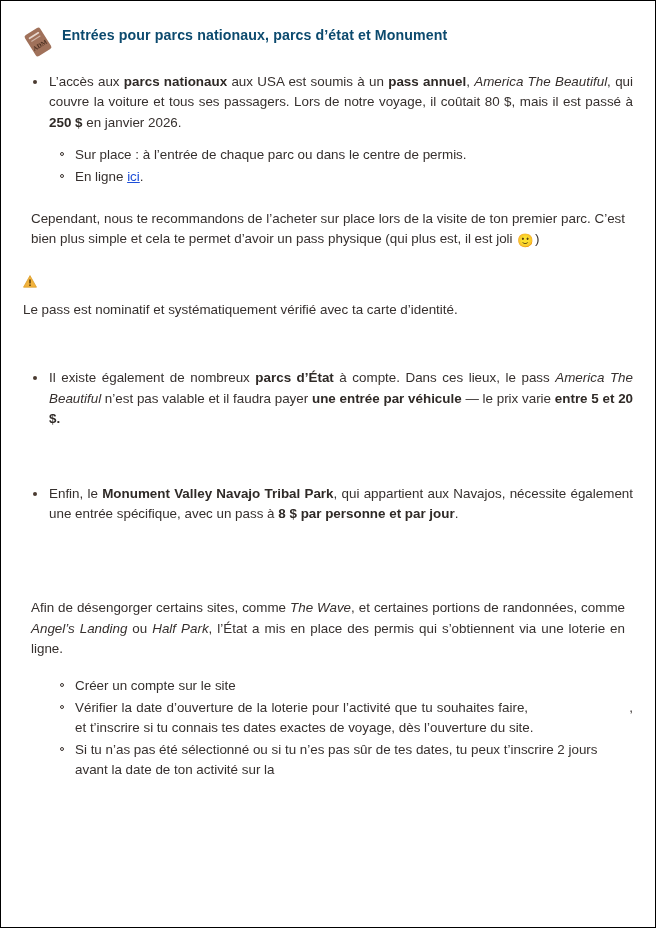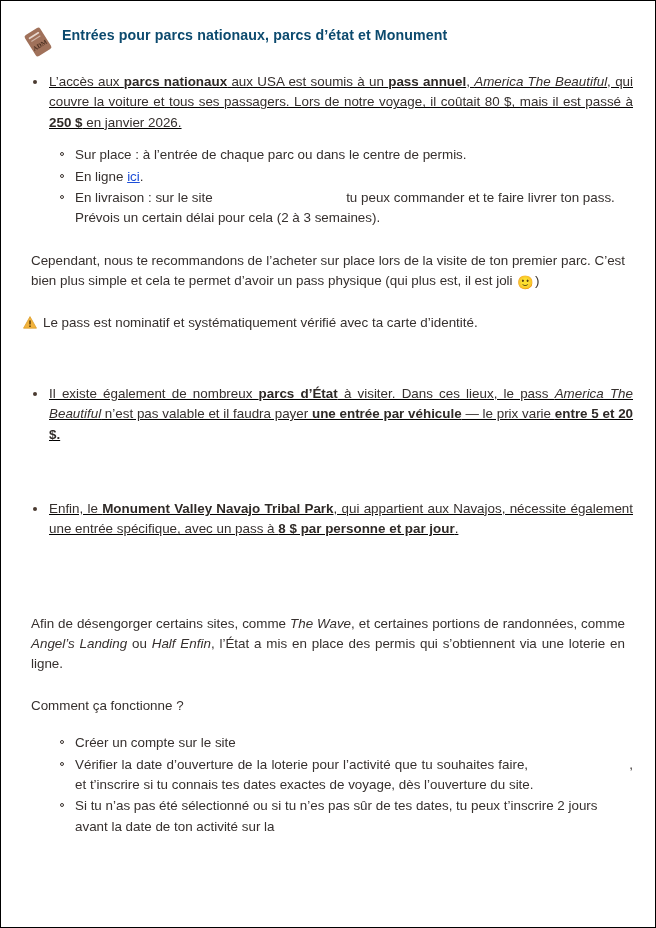--- a/index.html
+++ b/index.html
@@ -56,21 +56,20 @@
   p.body {
     margin: 8px;
     text-align: justify;
   }
   .para-block { margin: 14px 0 0 0; }
 
   ul.lv1 {
     margin: 14px 0 0 0;
     padding-left: 26px;
     list-style: none;
-    text-decoration: underline;
   }
   ul.lv1 > li {
     position: relative;
     text-align: justify;
     margin-bottom: 0;
     padding-left: 0;
   }
   ul.lv1 > li::before {
     content: "";
     position: absolute;
@@ -121,20 +120,21 @@
   .emoji { font-style: normal; }
 
   .warn-line {
     margin: 20px 0 0 0;
     display: flex;
     align-items: flex-start;
     gap: 6px;
     color: #36302e;
     font-size: 13.4px;
     line-height: 1.52;
+    flex-direction: column;
   }
   .warn-ico { flex: 0 0 auto; margin-top: 2px; }
 
   .smiley { vertical-align: -2px; margin: 0 1px; }
 
   .gap-sm { height: 16px; }
   .gap-lg { height: 34px; }
   .gap-xl { height: 40px; }
 </style>
 </head>
@@ -157,61 +157,57 @@
       <h2><span>Entrées pour parcs nationaux, parcs d’état et Monument</span><br></h2>
     </div>
 
     <ul class="lv1">
       <li><span>L’accès aux </span><b>parcs nationaux</b><span> aux USA est soumis à un </span><b>pass annuel</b><span>, </span><i>America The Beautiful</i><span>, qui couvre la voiture et tous ses passagers. Lors de notre voyage, il coûtait 80 $, mais il est passé à </span><b>250 $</b><span> en janvier 2026.</span></li>
     </ul>
 
     <ul class="lv2">
       <li><span>Sur place : à l’entrée de chaque parc ou dans le centre de permis.</span></li>
       <li><span>En ligne </span><span class="lnk">ici</span><span>.</span></li>
-      <li><span>En livraison : sur le site </span><span class="lnk-blank" style="width:126px"></span><span> tu peux commander et te faire livrer ton pass. Prévois un certain délai pour cela (2 à 3 semaines).</span></li>
     </ul>
 
     <div class="para-block" style="margin-top:22px">
       <p class="body"><span>Cependant, nous te recommandons de l’acheter sur place lors de la visite de ton premier parc. C’est bien plus simple et cela te permet d’avoir un pass physique (qui plus est, il est joli </span><span class="emoji smiley">🙂</span><span>)</span></p>
     </div>
 
     <div class="warn-line">
       <span class="warn-ico">
         <svg width="14" height="13" viewBox="0 0 14 13" aria-hidden="true">
           <path d="M7 0.6 L13.5 12.2 L0.5 12.2 Z" fill="#f2b33d" stroke="#d99a22" stroke-width="0.7" stroke-linejoin="round"></path>
           <rect x="6.25" y="4.3" width="1.5" height="4.3" rx="0.7" fill="#5b3c08"></rect>
           <circle cx="7" cy="10.2" r="0.85" fill="#5b3c08"></circle>
         </svg>
       </span>
       <span>Le pass est nominatif et systématiquement vérifié avec ta carte d’identité.</span>
     </div>
 
     <div class="gap-lg"></div>
 
     <ul class="lv1">
-      <li><span>Il existe également de nombreux </span><b>parcs d’État</b><span> à visiter. Dans ces lieux, le pass </span><i>America The Beautiful</i><span> n’est pas valable et il faudra payer </span><b>une entrée par véhicule</b><span> — le prix varie </span><b>entre 5 et 20 $.</b><span></span></li>
+      <li><span>Il existe également de nombreux </span><b>parcs d’État</b><span> à compte. Dans ces lieux, le pass </span><i>America The Beautiful</i><span> n’est pas valable et il faudra payer </span><b>une entrée par véhicule</b><span> — le prix varie </span><b>entre 5 et 20 $.</b><span></span></li>
     </ul>
 
     <div class="gap-xl"></div>
 
     <ul class="lv1">
       <li><span>Enfin, le </span><b>Monument Valley Navajo Tribal Park</b><span>, qui appartient aux Navajos, nécessite également une entrée spécifique, avec un pass à </span><b>8 $ par personne et par jour</b><span>.</span></li>
     </ul>
 
     <div class="gap-xl"></div>
     <div class="gap-sm"></div>
 
 
     <div class="para-block" style="margin-top:18px">
-      <p class="body"><span>Afin de désengorger certains sites, comme </span><i>The Wave</i><span>, et certaines portions de randonnées, comme </span><i>Angel’s Landing</i><span> ou </span><i>Half Enfin</i><span>, l’État a mis en place des permis qui s’obtiennent via une loterie en ligne.</span></p>
-    </div>
-
-    <div class="para-block" style="margin-top:21px">
-      <p class="body" style="text-align:left">Comment ça fonctionne ?</p>
-    </div>
+      <p class="body"><span>Afin de désengorger certains sites, comme </span><i>The Wave</i><span>, et certaines portions de randonnées, comme </span><i>Angel’s Landing</i><span> ou </span><i>Half Park</i><span>, l’État a mis en place des permis qui s’obtiennent via une loterie en ligne.</span></p>
+    </div>
+
 
     <ul class="lv2" style="margin-top:17px">
       <li><span>Créer un compte sur le site </span><span class="lnk-blank" style="width:4px"></span><span></span></li>
       <li style="text-align:justify"><span>Vérifier la date d’ouverture de la loterie pour l’activité que tu souhaites faire, </span><span class="lnk-blank" style="width:97px"></span><span>, et t’inscrire si tu connais tes dates exactes de voyage, dès l’ouverture du site.</span></li>
       <li><span>Si tu n’as pas été sélectionné ou si tu n’es pas sûr de tes dates, tu peux t’inscrire 2 jours avant la date de ton activité sur la</span><span class="lnk-blank" style="width:3px"></span><span></span></li>
     </ul>
 
   </div>
 </div>
 

